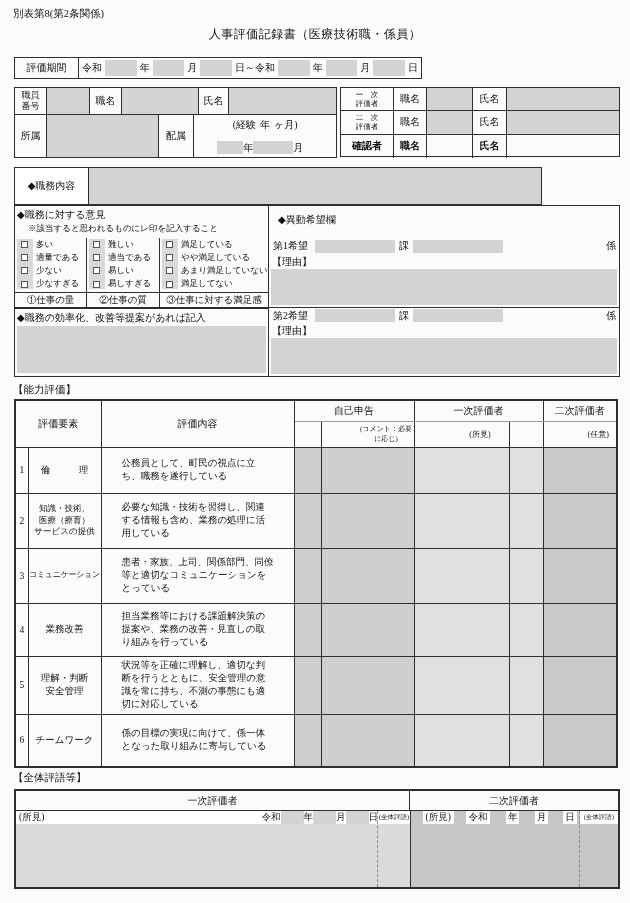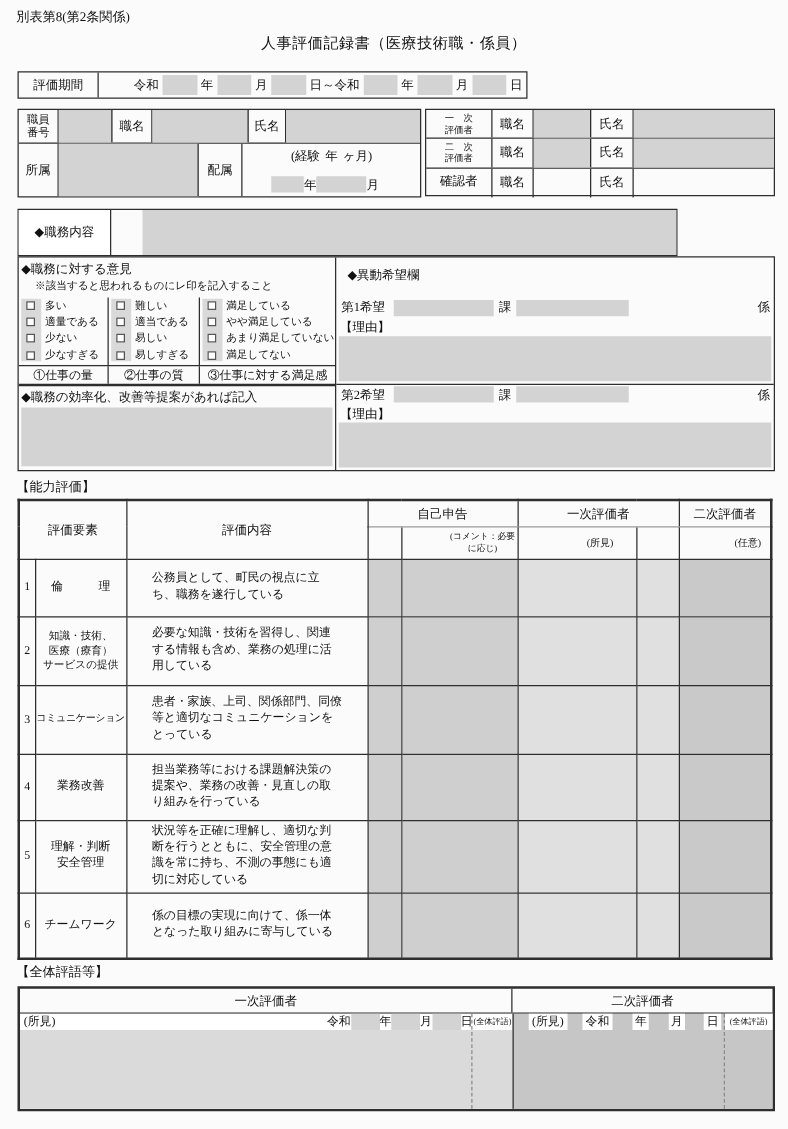--- a/index.html
+++ b/index.html
@@ -4,21 +4,21 @@
 <style>
   :root{
     --line:#2e2e2e; --chip:#d3d3d3; --strip:#d9d9d9;
     --self-cell:#cfcfcf; --first-cell:#e0e0e0; --second-cell:#c9c9c9;
     --overall-first-fill:#dadada; --overall-second-fill:#c6c6c6;
   }
   *{margin:0;padding:0;box-sizing:border-box;}
   body{background:#fbfbfb;font-family:"Liberation Serif","DejaVu Serif",serif;color:#111;}
   #page{position:relative;width:630px;height:903px;background:#fbfbfb;overflow:hidden;}
   .abs{position:absolute;}
-  .b{border:1px solid var(--line);gap:25px;}
+  .b{border:1px solid var(--line);}
   .chip{background:var(--chip);}
   
   #note{left:13px;top:7px;font-size:10.5px;}
   #title{left:0;right:0;top:26px;text-align:center;font-size:12px;letter-spacing:.5px;}
   
   #period{left:14px;top:57px;width:408px;height:22px;display:flex;align-items:stretch;}
   #period .lbl{width:64px;border-right:1px solid var(--line);display:flex;align-items:center;justify-content:center;font-size:10px;}
   #period .cont{flex:1;display:flex;align-items:center;padding:0 3px;font-size:10px;}
   #period .cont span{white-space:nowrap;}
   #period .pchip{flex:1;height:16px;margin:0 3px;}
@@ -32,21 +32,21 @@
   #empno{width:32px;font-size:9px;line-height:1.2;padding:0 5px;}
   .fillcell{background:var(--chip);}
   #assignval{width:142px;display:flex;flex-direction:column;justify-content:space-between;font-size:10px;}
   #assignval .l1,#assignval .l2{display:flex;align-items:center;height:19px;padding:0 3px;}
   #assignval .ichip{height:13px;background:var(--chip);}
   #assignval .l1 .ichip{flex:1;margin:0 2px;}
   #assignval .l2{justify-content:flex-end;}
   
   #evals{left:340px;top:87px;width:280px;height:70px;font-size:10px;}
   #evals .erow{height:23.33px;display:flex;border-bottom:1px solid var(--line);}
-  #evals .erow:last-child{border-bottom:none;}
+  #evals .erow:last-child{border-bottom:none;font-weight:bold;}
   .ecell{border-right:1px solid var(--line);display:flex;align-items:center;justify-content:center;text-align:center;}
   .ecell:last-child{border-right:none;}
   .role{width:53px;flex-direction:column;font-size:7.5px;line-height:1.25;}
   .role.big{font-size:10px;}
   .e-t{width:33px;}.e-tv{width:46px;}.e-n{width:34px;}.e-nv{flex:1;}
   
   #duty{left:14px;top:167px;width:528px;height:38px;display:flex;}
   #duty .lbl{width:74px;border-right:1px solid var(--line);display:flex;align-items:center;justify-content:center;font-size:10px;background:#fff;}
   #duty .fill{flex:1;background:var(--chip);}
   

